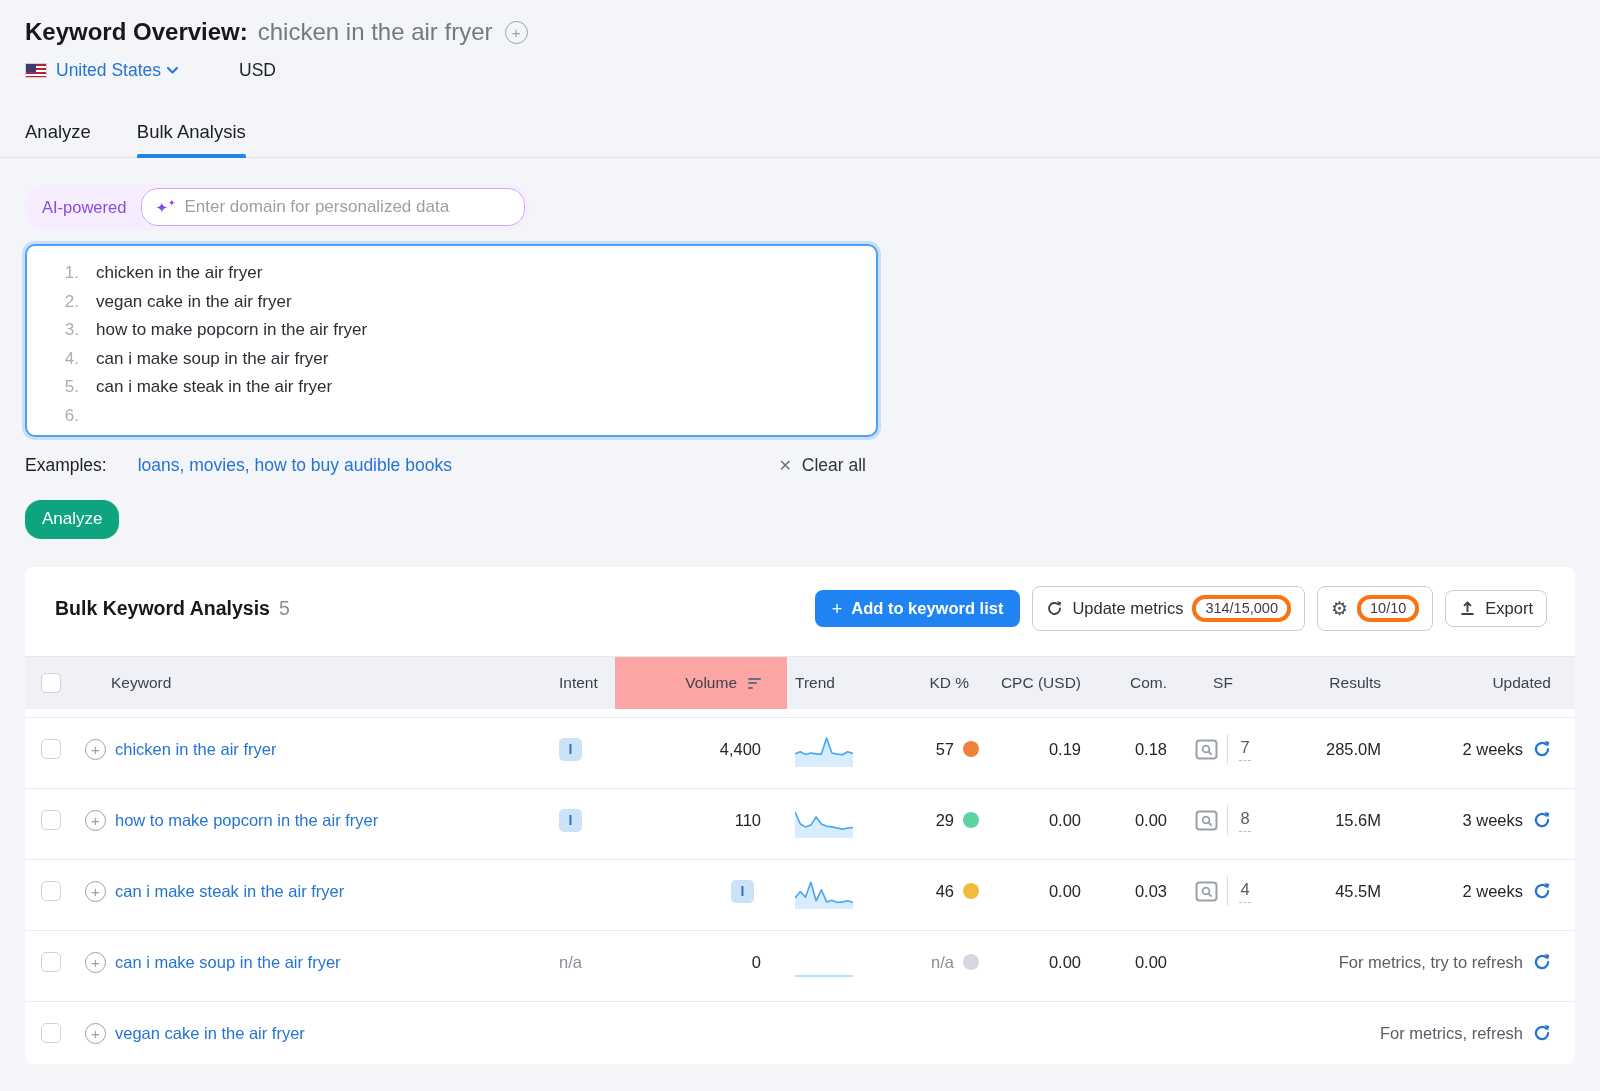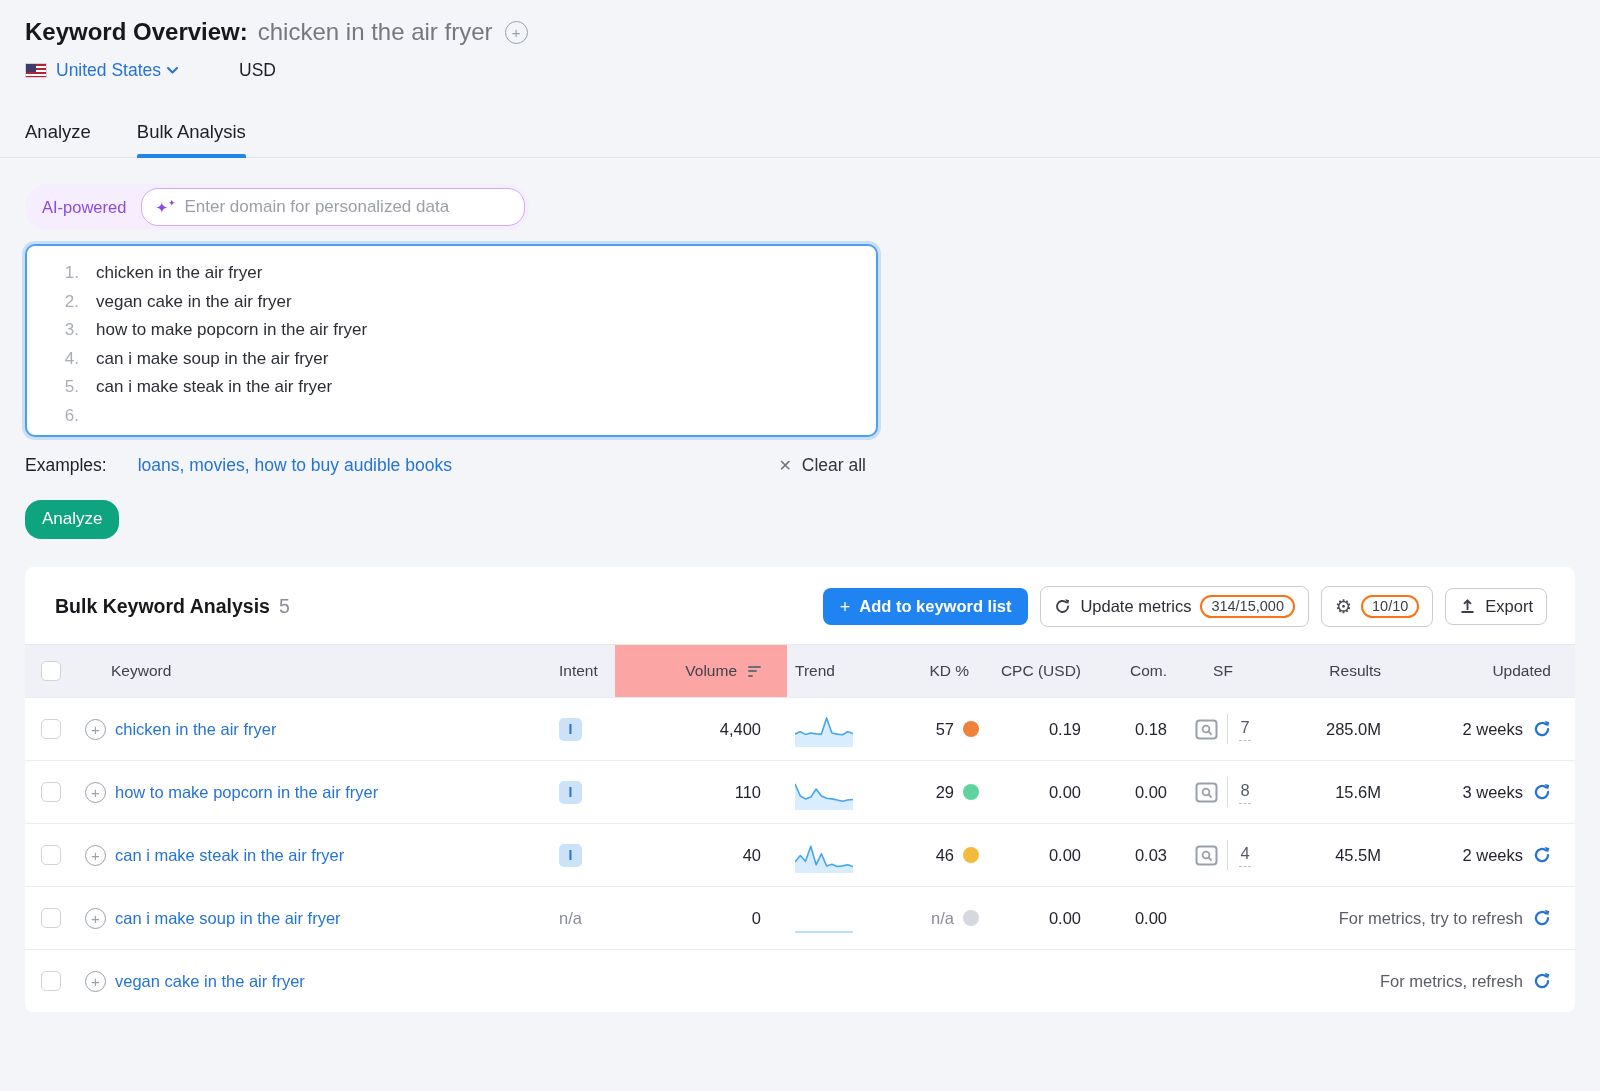--- a/index.html
+++ b/index.html
@@ -69,26 +69,26 @@
 
   
   .panel { margin-top:28px; background:#fff; border-radius:8px; }
   .panel-head { display:flex; align-items:center; padding:19px 28px 17px 30px; }
   .panel-title { font-size:19.5px; font-weight:700; color:#17181c; }
   .panel-count { font-size:19.5px; color:#8b8e98; margin-left:9px; }
   .panel-actions { margin-left:auto; display:flex; align-items:center; gap:12px; }
   .btn-blue { display:flex; align-items:center; gap:9px; background:#1f83f2; color:#fff; border:none; border-radius:8px; padding:9px 17px; font-size:16.5px; font-weight:600; cursor:pointer; font-family:inherit; }
   .btn-blue .plus { font-size:18px; font-weight:400; line-height:1; }
   .btn-ghost { display:flex; align-items:center; gap:9px; background:#fff; border:1px solid #c9ccd4; border-radius:8px; padding:8px 13px; font-size:16.5px; color:#2c2e35; cursor:pointer; font-family:inherit; }
-  .quota-pill { border:2px solid #f97316; border-radius:13px; padding:1px 9px 2px; font-size:14.5px; color:#3c3f48; }
+  .quota-pill { border:4px solid #f97316; border-radius:13px; padding:1px 9px 2px; font-size:14.5px; color:#3c3f48; }
   .gear { font-size:19px; color:#4a4d57; line-height:1; }
   .icon16 { width:17px; height:17px; flex:none; }
 
   
-  .thead, .trow { display:flex; align-items:stretch; }
+  .thead, .trow { display:flex; align-items:stretch;margin-top:8px; }
   .thead { background:#f0f1f6; border-top:1px solid #e6e7eb; font-size:15.5px; color:#3f424b; }
   .thead .cell { display:flex; align-items:center; min-height:52px; }
   .trow { border-top:1px solid #ebecf0; font-size:16.5px; color:#24262d; }
   .trow .cell { display:flex; align-items:center; min-height:62px; }
   .cell { padding:0 8px; }
   .c-check { width:52px; justify-content:center; flex:none; padding:0; }
   .c-kw { flex:1; gap:9px; min-width:0; }
   .c-intent { width:64px; flex:none; }
   .c-vol { width:172px; flex:none; justify-content:flex-end; padding-right:26px; }
   .c-trend { width:102px; flex:none; }
@@ -345,21 +345,20 @@
     <div class="cell c-check">
             <span class="checkbox"></span>
           </div>
     <div class="cell c-kw">
       <span class="plus-circle">+</span>
       <a class="kw-link">can i make steak in the air fryer</a>
     </div>
     <div class="cell c-intent">
             <span class="intent-badge">I</span>
           </div>
-    <div class="cell c-vol">40</div>
     <div class="cell c-trend">
             <svg viewBox="0 0 58 36" width="58" height="36" class="spark">
               <path d="M0,36 L0.0,24.9 L5.3,18.5 L10.5,24.3 L15.8,9.2 L21.1,27.8 L26.4,16.8 L31.6,28.9 L36.9,27.2 L42.2,29.5 L47.5,28.9 L52.7,27.8 L58.0,29.5 L58,36 Z" fill="#d9edfe"></path>
               <polyline points="0.0,24.9 5.3,18.5 10.5,24.3 15.8,9.2 21.1,27.8 26.4,16.8 31.6,28.9 36.9,27.2 42.2,29.5 47.5,28.9 52.7,27.8 58.0,29.5" fill="none" stroke="#45a5f5" stroke-width="1.6" stroke-linejoin="round"></polyline>
             </svg>
           </div>
     <div class="cell c-kd">
             <span class="">46</span>
             <span class="kd-dot" style="background:#f2bb3d"></span>
           </div>

